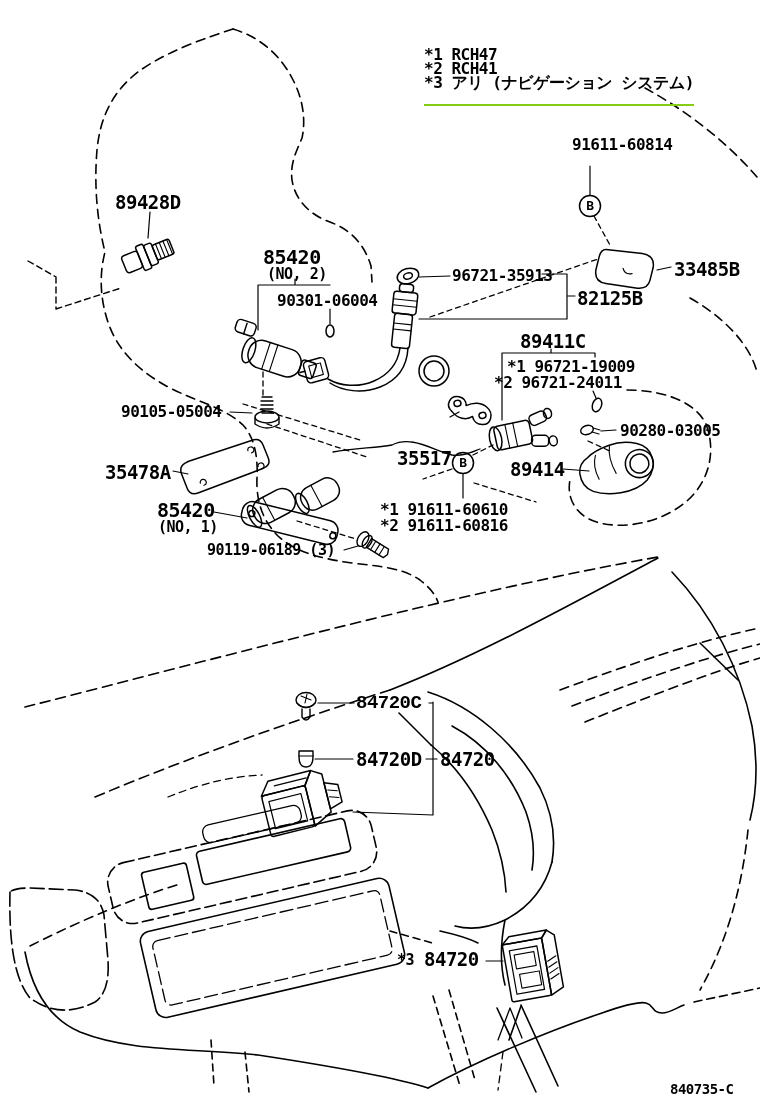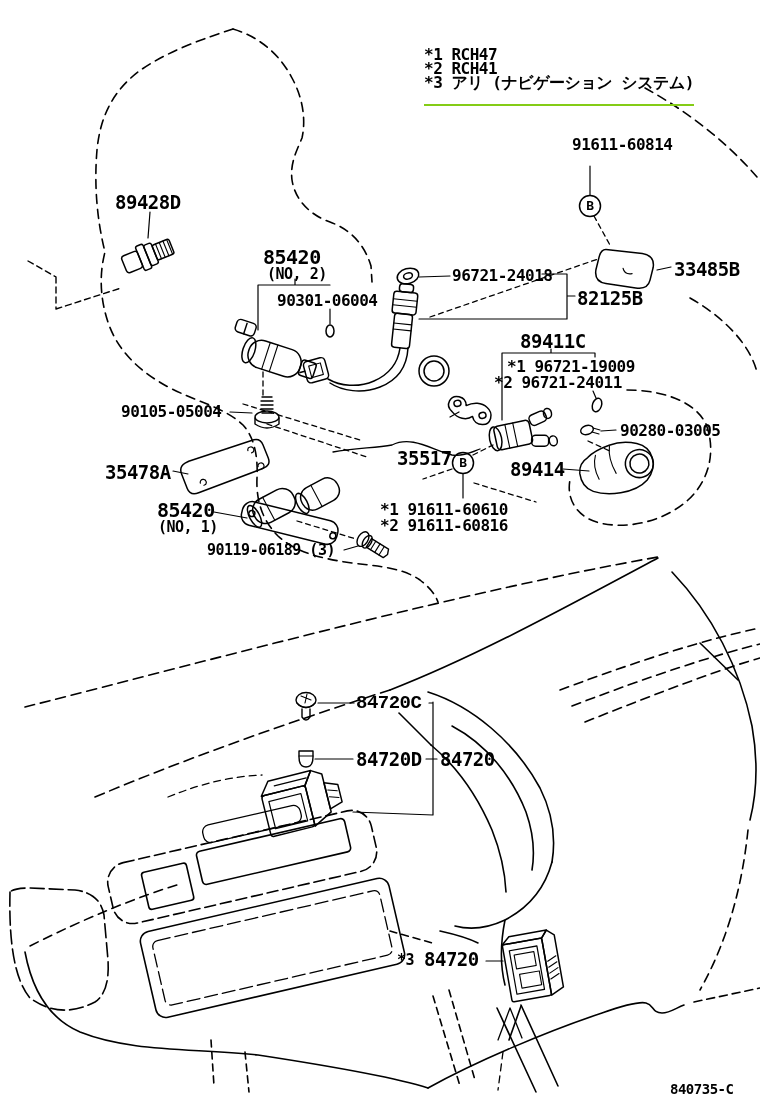--- a/index.html
+++ b/index.html
@@ -321,21 +321,21 @@
 
 <div>
   <div class="lbl fs16" style="left:424px;top:47px;">*1 RCH47</div>
   <div class="lbl fs16" style="left:424px;top:61px;">*2 RCH41</div>
   <div class="lbl fs16 underlined" style="left:424px;top:75px;">*3 アリ (ナビゲーション システム)</div>
 </div>
 
 <div class="lbl fs19" style="left:115px;top:193px;">89428D</div>
 <div class="lbl fs16" style="left:536px;top:137px;margin-left:36px;">91611-60814</div>
 <div class="lbl fs19" style="left:674px;top:260px;">33485B</div>
-<div class="lbl fs16" style="left:452px;top:268px;">96721-24018</div>
+<div class="lbl fs16" style="left:452px;top:268px;">96721-35913</div>
 <div class="lbl fs19" style="left:577px;top:289px;">82125B</div>
 
 <div class="lbl fs20" style="left:263px;top:247px;">85420</div>
 <div class="lbl fs15" style="left:267px;top:267px;">(NO, 2)</div>
 <div class="lbl fs16" style="left:277px;top:293px;">90301-06004</div>
 
 <div class="lbl fs16" style="left:121px;top:404px;">90105-05004</div>
 <div class="lbl fs19" style="left:397px;top:409px;margin-top:40px;">35517</div>
 <div class="lbl fs19" style="left:520px;top:332px;">89411C</div>
 <div class="lbl fs16" style="left:507px;top:359px;">*1 96721-19009</div>

